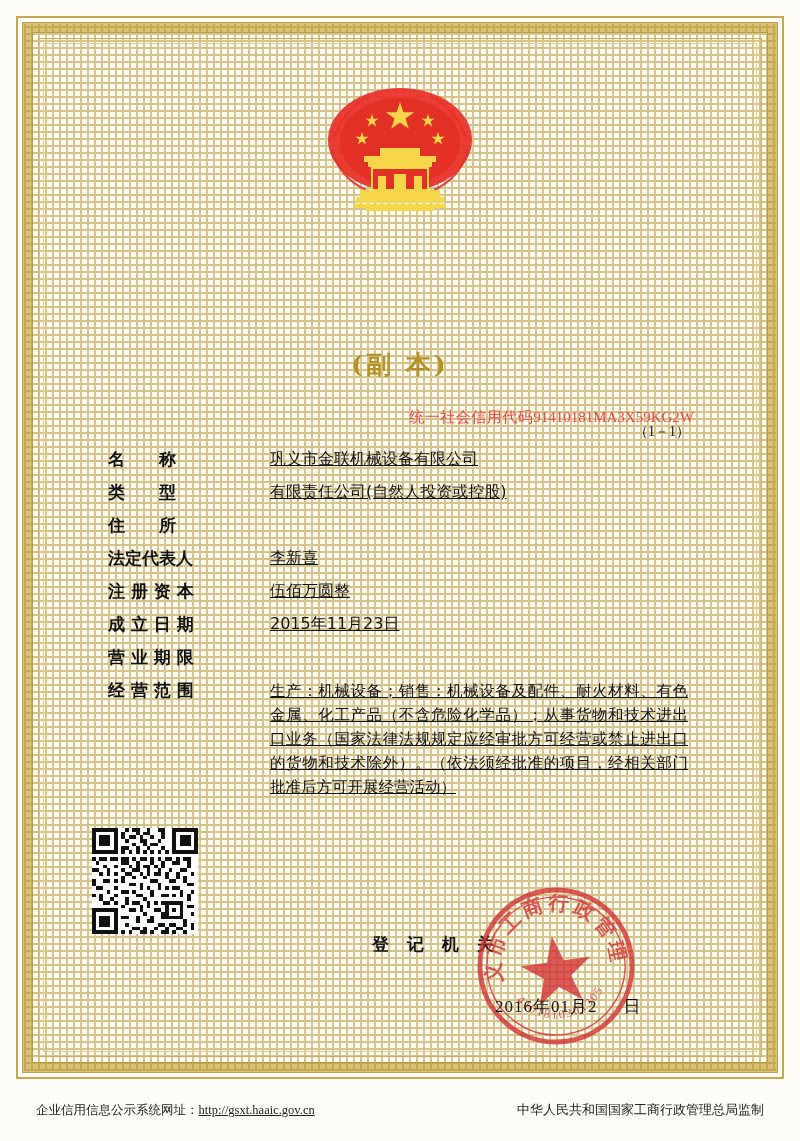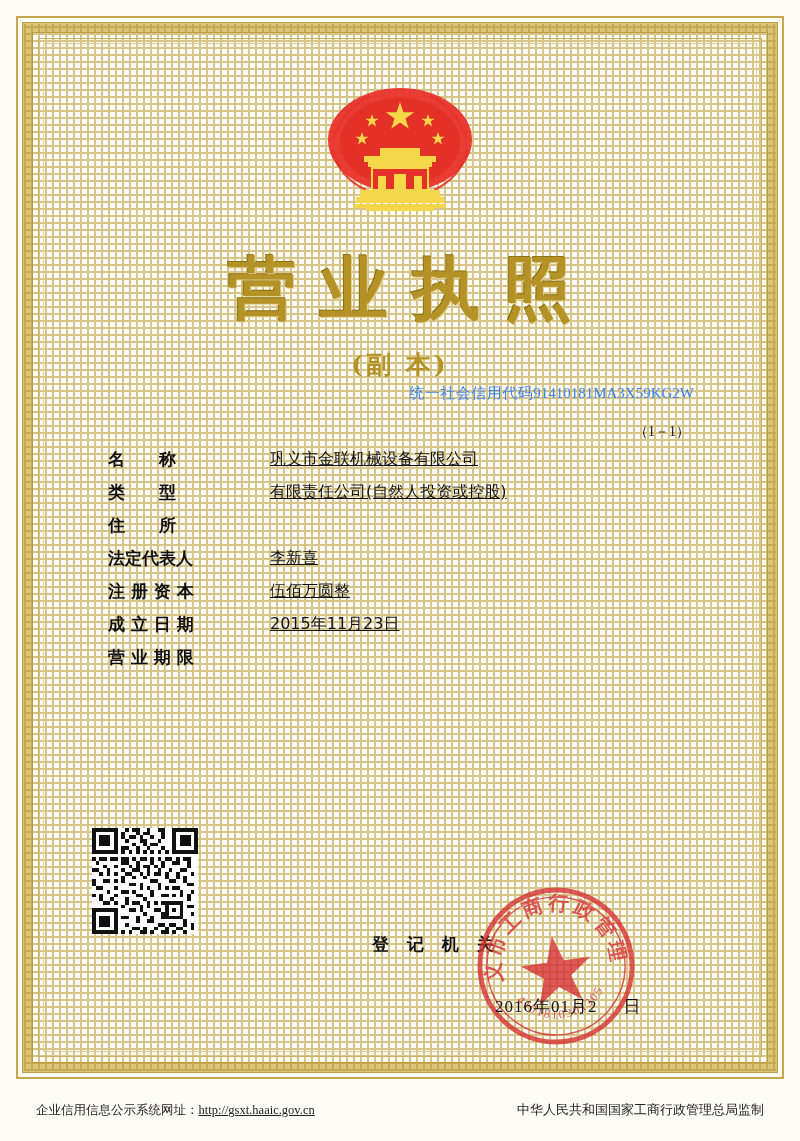--- a/index.html
+++ b/index.html
@@ -107,23 +107,23 @@
     letter-spacing: 3px;
     color: #b49226;
     font-family: "DejaVu Serif", "Liberation Serif", serif;
     font-weight: bold;
   }
 
   
   .credit-line {
     position: absolute;
     right: 106px;
-    top: 384px;
+    top: 408px;
     font-size: 15px;
-    color: #3b82f6;
+    color: #ef4444;
     letter-spacing: .5px;
     white-space: nowrap;
   }
   .credit-line .code {
     font-family: "Liberation Serif", serif;
     letter-spacing: 0;
   }
   .serial {
     position: absolute;
     right: 110px;
@@ -275,21 +275,20 @@
         <rect x="104" y="98" width="8" height="14" fill="#f7d74a"></rect>
         <rect x="70" y="70" width="40" height="8"></rect>
       </g>
       <g fill="#f7d74a">
         <rect x="44" y="126" width="92" height="4"></rect>
         <rect x="56" y="130" width="68" height="3"></rect>
       </g>
     </svg>
   </div>
 
-  <div class="title">营业执照</div>
   <div class="subtitle">(副 本)</div>
 
   <div class="credit-line">
     <span>统一社会信用代码</span><span class="code">91410181MA3X59KG2W</span>
   </div>
   <div class="serial">（1－1）</div>
 
   <div class="fields">
 
     <div class="field-row">
@@ -318,20 +317,24 @@
 
     <div class="field-row">
       <div class="field-label">成 立 日 期</div>
       <div class="field-value">2015年11月23日</div>
     </div>
 
     <div class="field-row">
       <div class="field-label">营 业 期 限</div>
     </div>
 
+    <div class="field-row scope">
+      <div class="field-label">经 营 范 围</div>
+      <div class="field-value">生产：机械设备；销售：机械设备及配件、耐火材料、有色金属、化工产品（不含危险化学品）；从事货物和技术进出口业务（国家法律法规规定应经审批方可经营或禁止进出口的货物和技术除外）。（依法须经批准的项目，经相关部门批准后方可开展经营活动）</div>
+    </div>
 
   </div>
 
   <div class="qr">
     <svg width="106" height="106" viewBox="0 0 29 29" shape-rendering="crispEdges" aria-hidden="true">
       <rect width="29" height="29" fill="#ffffff"></rect>
       <g fill="#111111">
 
         <rect x="0" y="0" width="7" height="1"></rect>
           <rect x="0" y="6" width="7" height="1"></rect>

